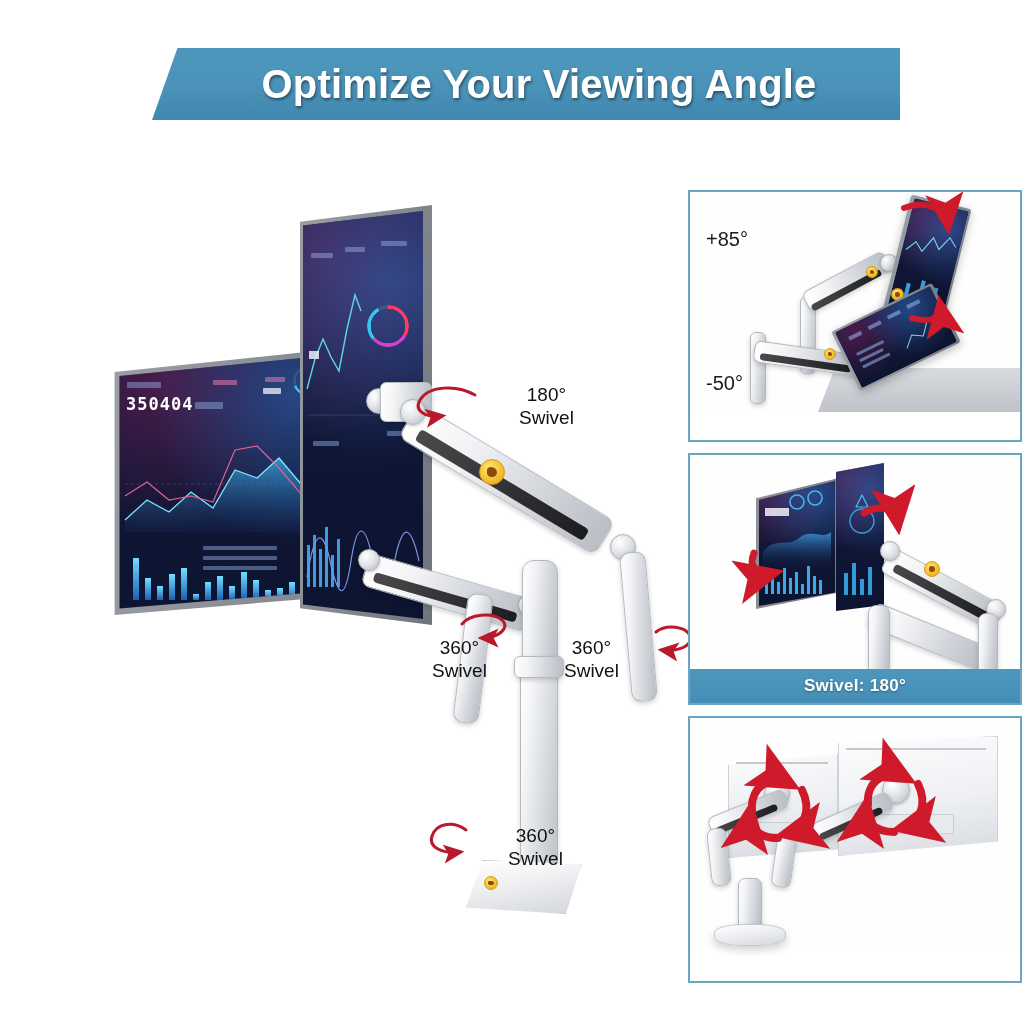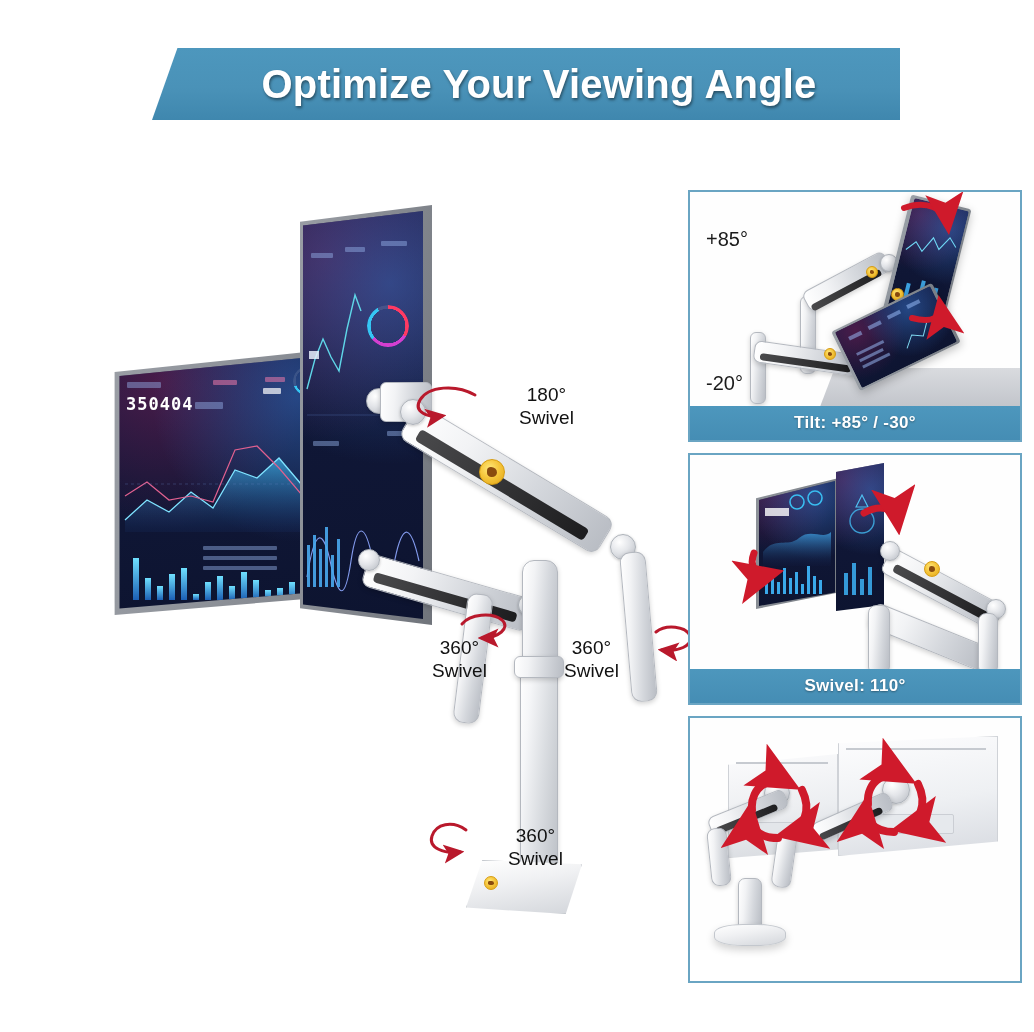--- a/index.html
+++ b/index.html
@@ -329,21 +329,21 @@
     <span>Swivel</span>
   </div>
   <div class="dlabel" style="left:508px; top:824px;">
     <span class="deg">360°</span><br>
     <span>Swivel</span>
   </div>
 
   <div class="panel panel-1">
     <div class="panel-stage">
       <div class="angle-label angle-plus85">+85°</div>
-      <div class="angle-label angle-minus30">-20°</div>
+      <div class="angle-label angle-minus30">-50°</div>
 
       <div style="position:absolute; left:128px; top:176px; width:210px; height:44px;
                   background:linear-gradient(180deg,#d9dbdf,#bfc2c8); clip-path:polygon(8% 0%,100% 0%,100% 100%,0% 100%);"></div>
 
       <div class="arm-seg" style="left:110px; top:104px; width:16px; height:78px; border-radius:6px;"></div>
       <div class="arm-seg" style="left:116px; top:100px; width:92px; height:22px;
                   transform-origin:0 50%; transform:rotate(-28deg);"></div>
       <div class="arm-dark" style="left:122px; top:113px; width:78px; height:7px;
                   transform-origin:0 50%; transform:rotate(-28deg);"></div>
       <div class="sticker" style="left:176px; top:74px; width:12px; height:12px;"></div>
@@ -397,21 +397,20 @@
           <marker id="ah2" markerWidth="7" markerHeight="7" refX="5.5" refY="3.2" orient="auto">
             <path d="M0,0 L7,3.2 L0,6.4 L1.6,3.2 Z" fill="#cf1a2b"></path>
           </marker>
         </defs>
         <g stroke="#cf1a2b" stroke-width="6" fill="none" marker-end="url(#ah2)" stroke-linecap="round">
           <path d="M214,16 C236,8 256,16 258,34"></path>
           <path d="M222,126 C244,132 252,124 250,112"></path>
         </g>
       </svg>
     </div>
-    <div class="panel-caption">Tilt: +85° /  -30°</div>
   </div>
 
   <div class="panel panel-2">
     <div class="panel-stage">
 
       <div class="monitor-shell" style="left:66px; top:12px; width:128px; height:142px;
                   clip-path:polygon(0% 22%, 100% 0%, 100% 82%, 0% 100%);
                   background:linear-gradient(100deg,#8e939a,#6d7279);"></div>
       <div class="screen-bg" style="position:absolute; left:69px; top:15px; width:76px; height:136px;
                   clip-path:polygon(0% 22%, 100% 8%, 100% 90%, 0% 100%); overflow:hidden;">
@@ -471,21 +470,21 @@
           <marker id="ah3" markerWidth="7" markerHeight="7" refX="5.5" refY="3.2" orient="auto">
             <path d="M0,0 L7,3.2 L0,6.4 L1.6,3.2 Z" fill="#cf1a2b"></path>
           </marker>
         </defs>
         <g stroke="#cf1a2b" stroke-width="7" fill="none" marker-end="url(#ah3)" stroke-linecap="round">
           <path d="M174,58 C192,48 206,54 208,70"></path>
           <path d="M64,98 C58,114 68,122 84,118"></path>
         </g>
       </svg>
     </div>
-    <div class="panel-caption">Swivel: 110°</div>
+    <div class="panel-caption">Swivel: 180°</div>
   </div>
 
   <div class="panel panel-3">
     <div class="panel-stage">
 
       <div style="position:absolute; left:38px; top:34px; width:110px; height:106px;
                   background:linear-gradient(170deg,#fcfcfd 0%,#eceef1 55%,#d5d8dd 100%);
                   border:1px solid #cfd2d7; clip-path:polygon(0% 12%, 100% 2%, 100% 92%, 0% 100%);"></div>
       <div style="position:absolute; left:148px; top:18px; width:160px; height:120px;
                   background:linear-gradient(170deg,#fdfdfe 0%,#eef0f3 55%,#d7dae0 100%);

